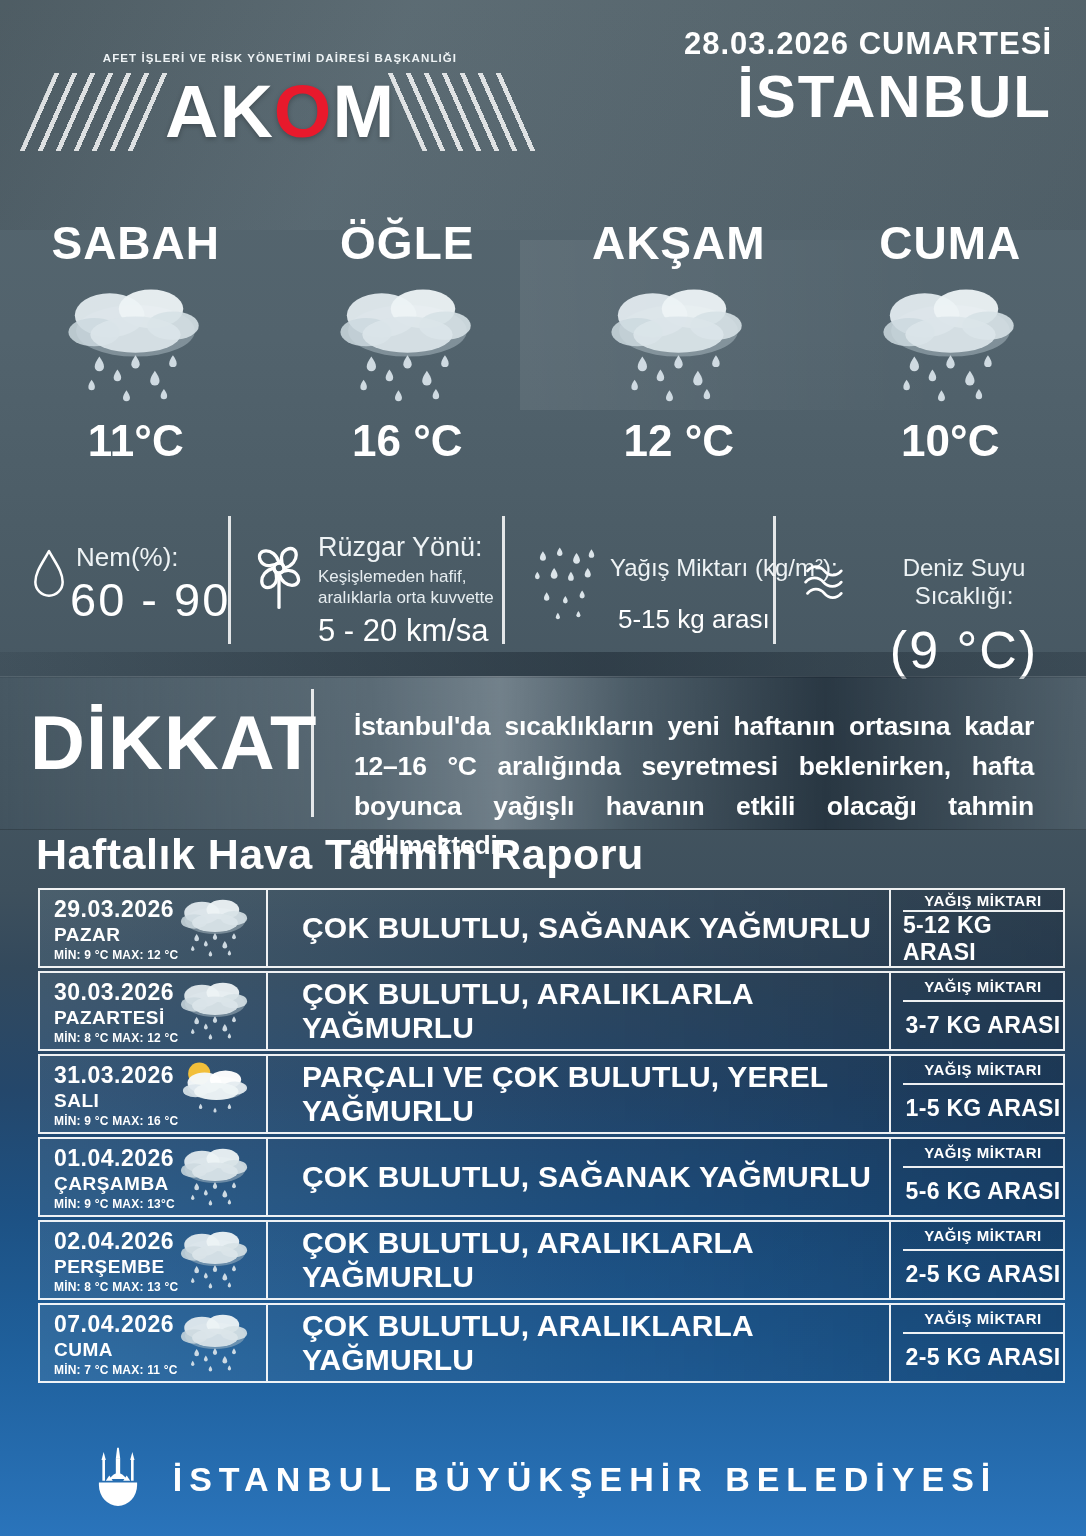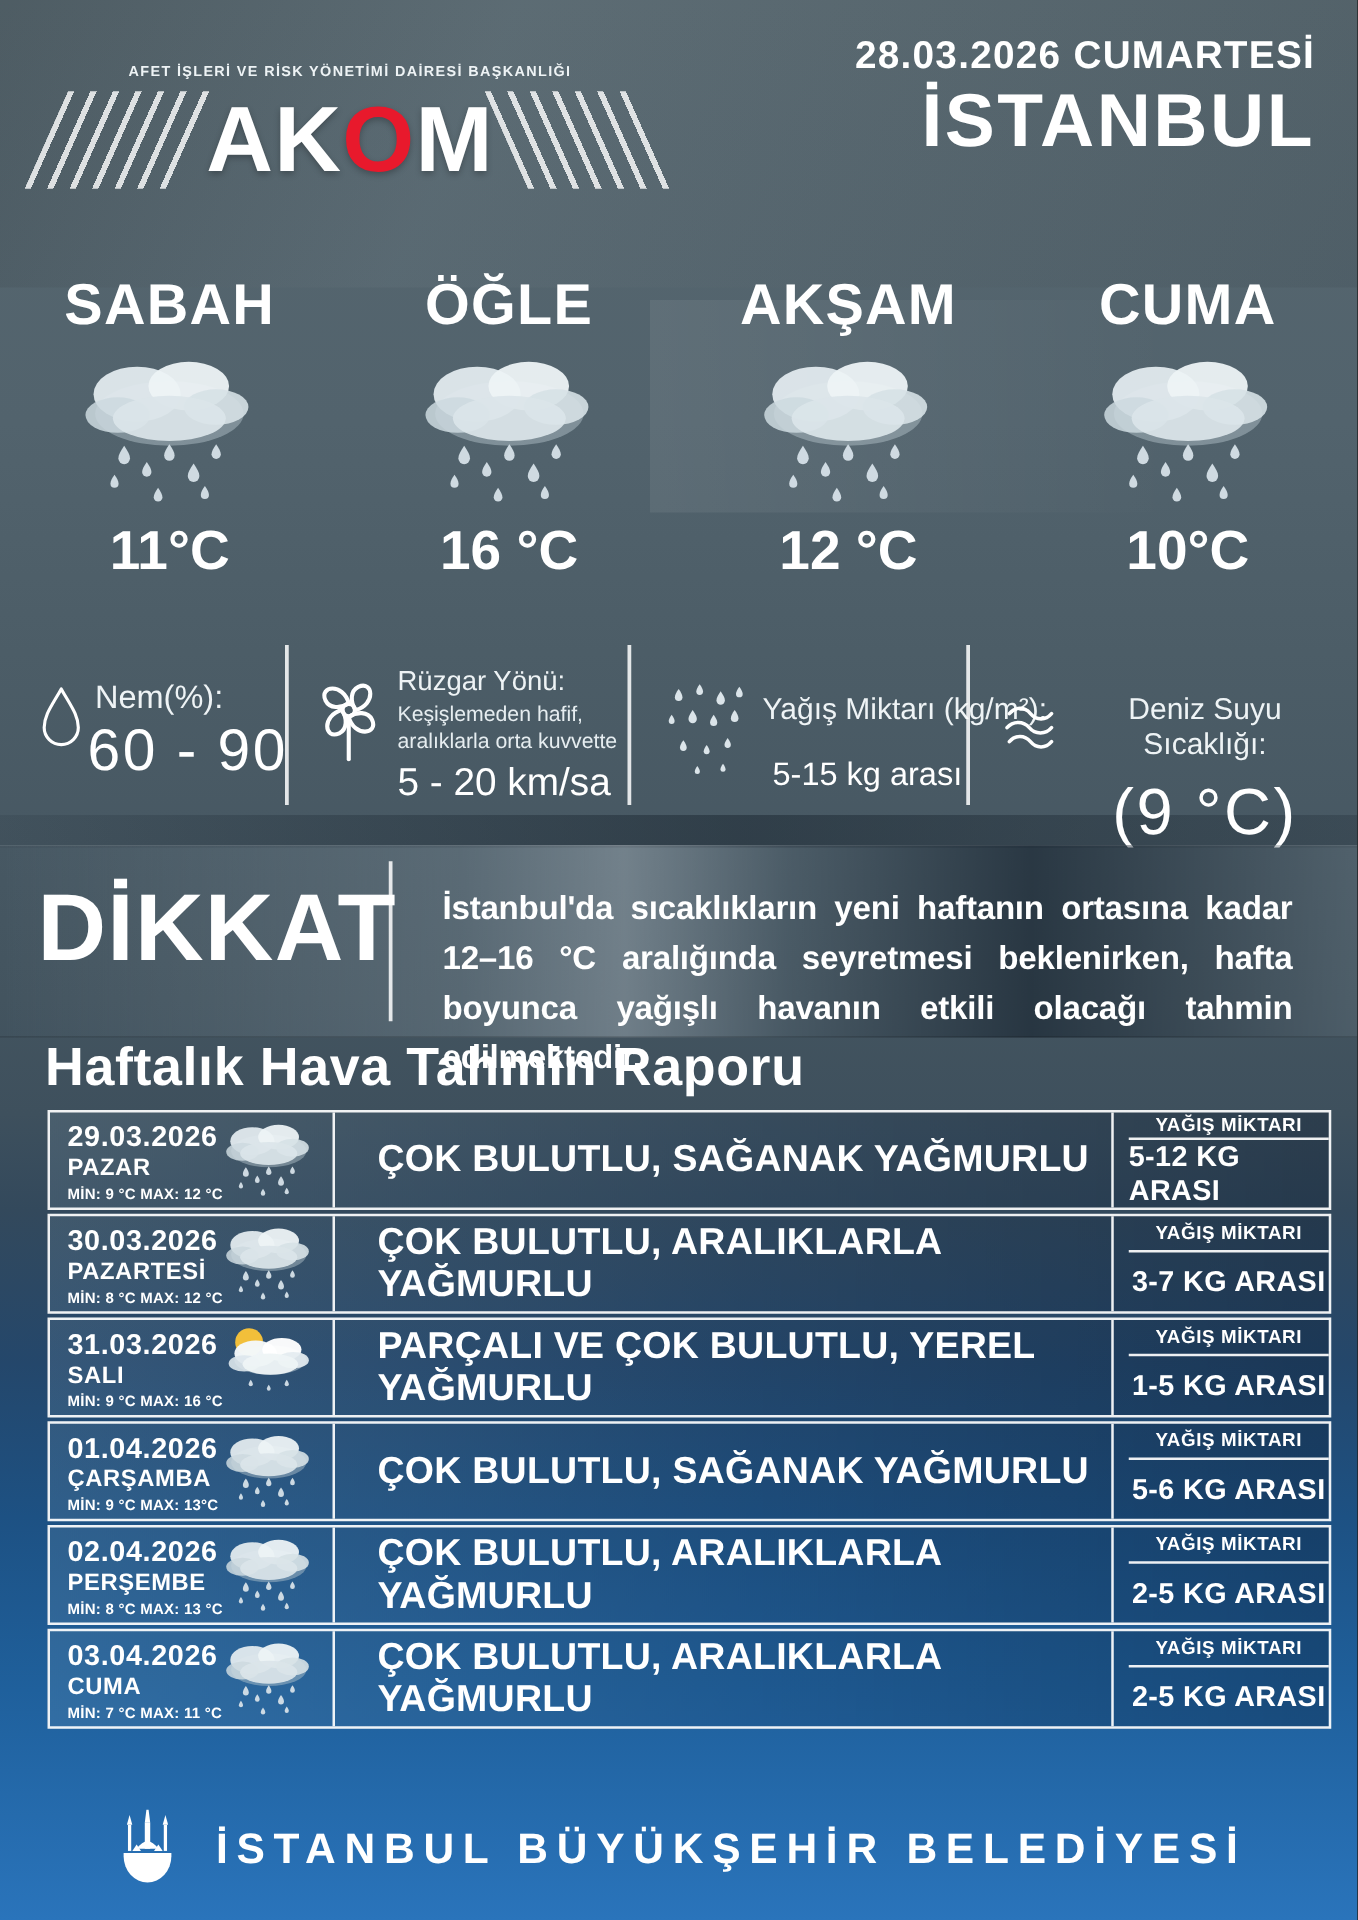--- a/index.html
+++ b/index.html
@@ -48,21 +48,21 @@
   
   .metrics{position:absolute;top:502px;left:0;width:100%;height:154px;}
   .m-div{position:absolute;top:14px;height:128px;width:2.5px;background:rgba(255,255,255,.85);}
   .m-div1{left:228px;} .m-div2{left:502px;} .m-div3{left:773px;}
   .m-icon{position:absolute;}
   .hum-icon{left:26px;top:44px;width:46px;height:62px;}
   .hum-label{position:absolute;left:76px;top:40px;font-size:26px;color:#eef3f5;}
   .hum-value{position:absolute;left:70px;top:70px;font-size:47px;letter-spacing:2px;}
   .pin-icon{left:244px;top:36px;width:70px;height:82px;}
   .wind-block{position:absolute;left:318px;top:30px;}
-  .wind-label{font-size:22px;color:#eef3f5;}
+  .wind-label{font-size:27px;color:#eef3f5;}
   .wind-desc{font-size:17px;line-height:1.25;color:#e6edf0;margin-top:3px;}
   .wind-value{font-size:31px;margin-top:4px;}
   .rain-icon{left:528px;top:38px;width:84px;height:84px;}
   .prec-block{position:absolute;left:610px;top:52px;}
   .prec-label{font-size:24px;color:#eef3f5;}
   .prec-value{font-size:26px;margin-top:22px;padding-left:8px;}
   .waves-icon{left:800px;top:56px;width:60px;height:52px;}
   .sea-block{position:absolute;left:862px;top:52px;width:204px;text-align:center;}
   .sea-label{font-size:24px;color:#eef3f5;}
   .sea-value{font-size:52px;margin-top:10px;letter-spacing:2px;}
@@ -384,21 +384,21 @@
       </div>
       <div class="c-fc">ÇOK BULUTLU, ARALIKLARLA YAĞMURLU</div>
       <div class="c-amt">
         <div class="a-hdr">YAĞIŞ MİKTARI</div>
         <div class="a-val">2-5 KG ARASI</div>
       </div>
     </div>
 
     <div class="t-row">
       <div class="c-date">
-        <div class="d-date">03.04.2026</div>
+        <div class="d-date">07.04.2026</div>
         <div class="d-day">CUMA</div>
         <div class="d-minmax">MİN: 7 °C MAX: 11 °C</div>
         <svg class="d-icon">
             <use href="#sym-rain-cloud"></use>
           </svg>
       </div>
       <div class="c-fc">ÇOK BULUTLU, ARALIKLARLA YAĞMURLU</div>
       <div class="c-amt">
         <div class="a-hdr">YAĞIŞ MİKTARI</div>
         <div class="a-val">2-5 KG ARASI</div>

